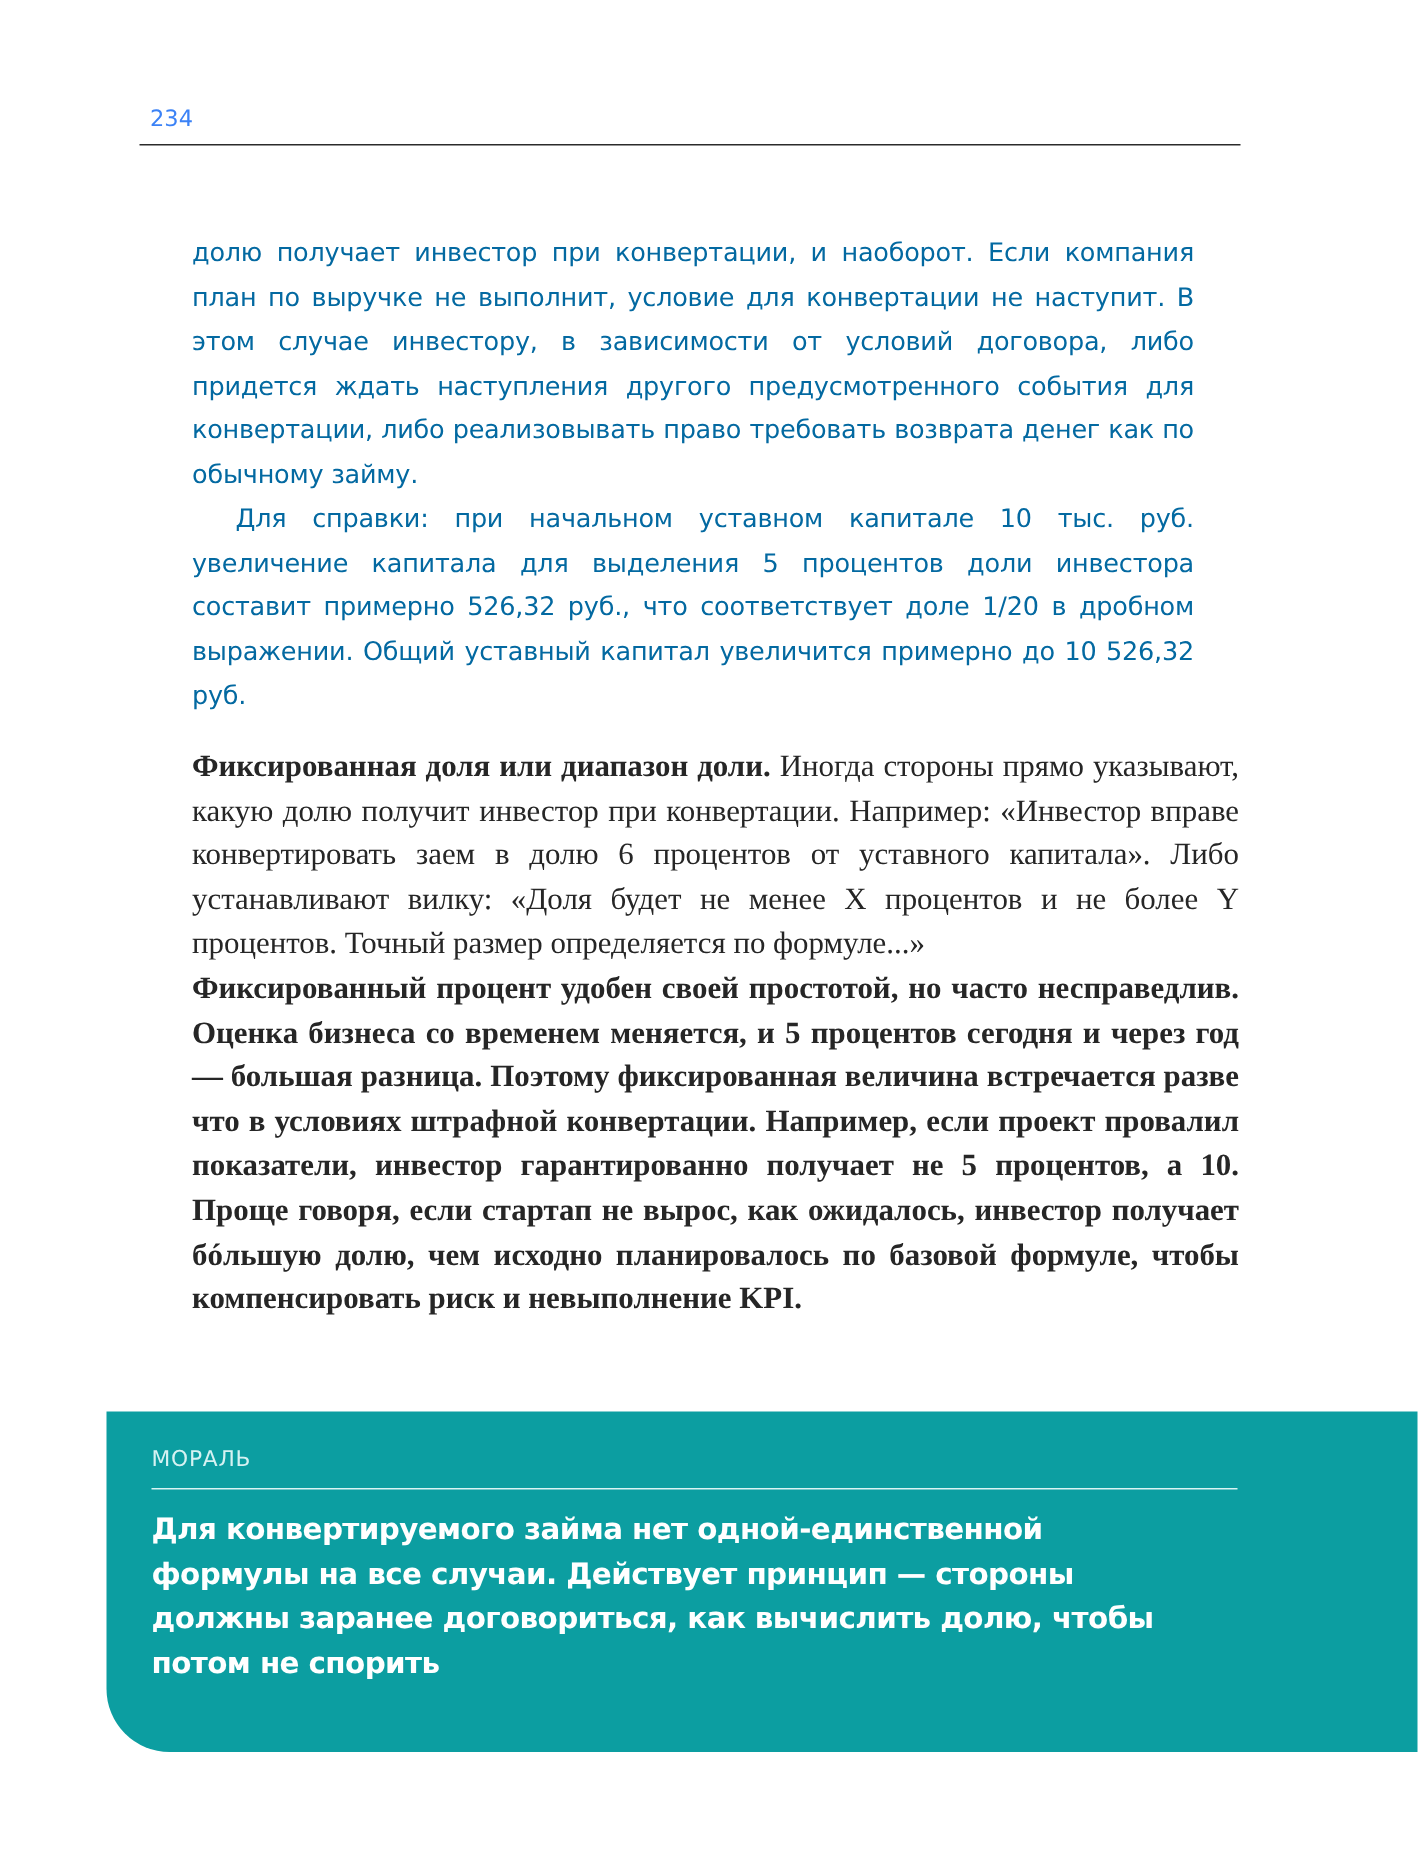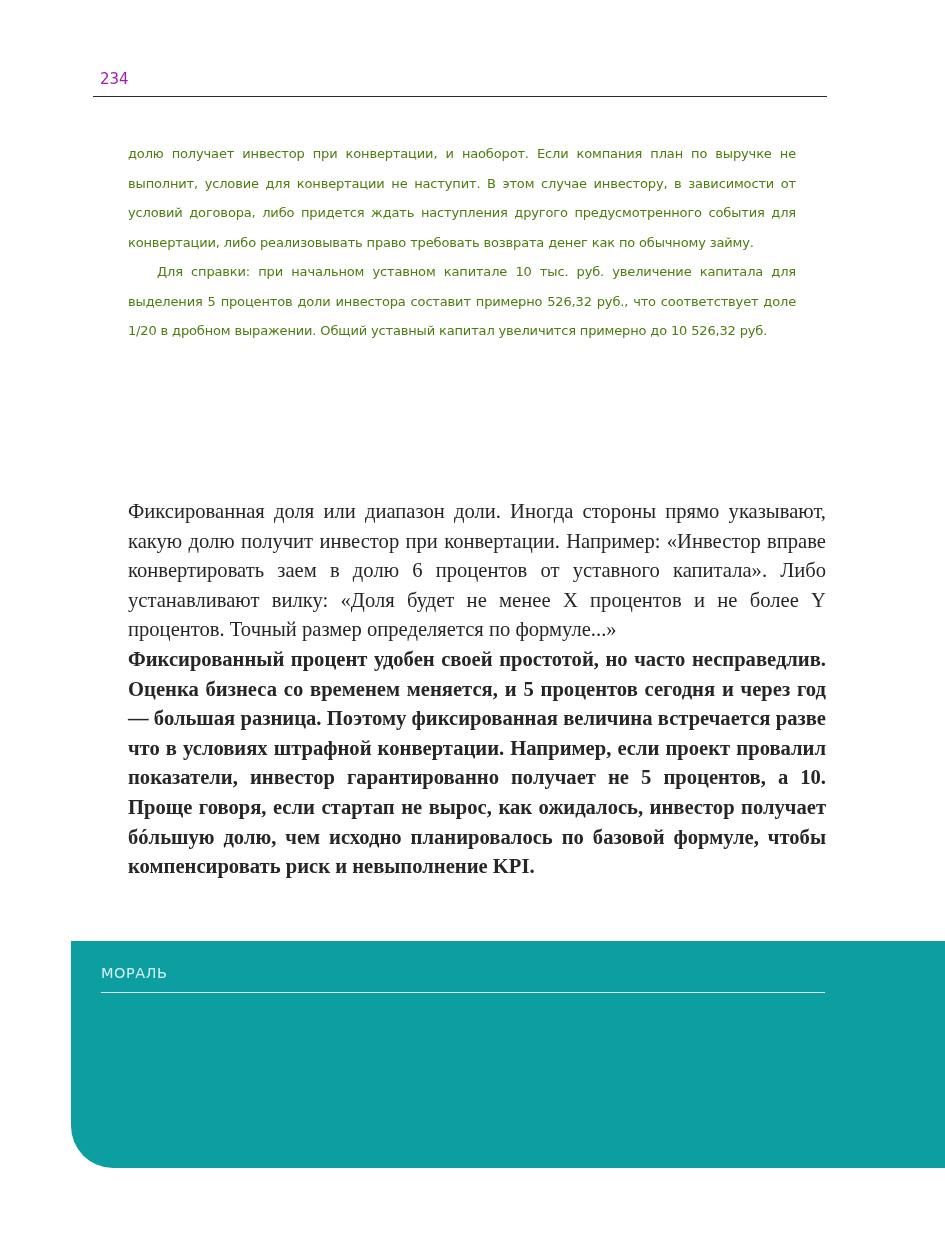--- a/index.html
+++ b/index.html
@@ -1,39 +1,39 @@
 <!DOCTYPE html>
 <html><head>
 <meta charset="utf-8">
 <style>
   html, body { margin: 0; padding: 0; background: #ffffff; }
   body { width: 945px; height: 1241px; position: relative; overflow: hidden; }
   .page-number {
     position: absolute; left: 100px; top: 70px;
-    font-family: "DejaVu Sans", sans-serif; font-size: 15px; color: #a21caf;
+    font-family: "DejaVu Sans", sans-serif; font-size: 15px; color: #3b82f6;
   }
   .header-rule {
     position: absolute; left: 93px; top: 96px; width: 734px; height: 1px;
     background: #2b2b2b;
   }
   .sans-block {
-    position: absolute; left: 128px; top: 139px; width: 668px;
-    font-family: "DejaVu Sans", sans-serif; font-size: 13px; color: #4d7c0f;
+    position: absolute; left: 128px; top: 155px; width: 668px;
+    font-family: "DejaVu Sans", sans-serif; font-size: 17px; color: #0369a1;
     line-height: 29.5px; text-align: justify; letter-spacing: -0.15px;
   }
   .sans-block p { margin: 0; }
   .sans-block p.indent { text-indent: 29px; }
   .serif-block {
     position: absolute; left: 128px; top: 497px; width: 698px;
     font-family: "Liberation Serif", serif; font-size: 20.6px; color: #262626;
     line-height: 29.6px; text-align: justify;
   }
   .serif-block p { margin: 0; }
   .serif-block p.second { text-indent: 0; font-weight: bold; }
-  .serif-block b { font-weight: normal; }
+  .serif-block b { font-weight: bold; }
   .moral-box {
     position: absolute; left: 71px; top: 941px; width: 924px; height: 227px;
     background: #0c9ea1;
     border-radius: 0 42px 26px 42px;
   }
   .moral-label {
     position: absolute; left: 30px; top: 24px;
     font-family: "DejaVu Sans", sans-serif; font-size: 14.5px; color: #d6f2f2;
     letter-spacing: 0.5px;
   }
@@ -59,13 +59,14 @@
 </div>
 
 <div class="serif-block" lang="ru" style="hyphens:auto;">
   <p style="text-indent:0;"><b>Фиксированная доля или диапазон доли.</b><span> Иногда стороны прямо указывают, какую долю получит инвестор при конвертации. Например: «Инвестор вправе конвертировать заем в долю 6 процентов от уставного капитала». Либо устанавливают вилку: «Доля будет не менее X процентов и не более Y процентов. Точный размер определяется по формуле...»</span></p>
   <p class="second">Фиксированный процент удобен своей простотой, но часто несправедлив. Оценка бизнеса со временем меняется, и 5 процентов сегодня и через год — большая разница. Поэтому фиксированная величина встречается разве что в условиях штрафной конвертации. Например, если проект провалил показатели, инвестор гарантированно получает не 5 процентов, а 10. Проще говоря, если стартап не вырос, как ожидалось, инвестор получает бóльшую долю, чем исходно планировалось по базовой формуле, чтобы компенсировать риск и невыполнение KPI.</p>
 </div>
 
 <div class="moral-box">
   <div class="moral-label">МОРАЛЬ</div>
   <div class="moral-rule"></div>
+  <div class="moral-text">Для конвертируемого займа нет одной-единственной формулы на все случаи. Действует принцип — стороны должны заранее договориться, как вычислить долю, чтобы потом не спорить</div>
 </div>
 
 </body></html>

